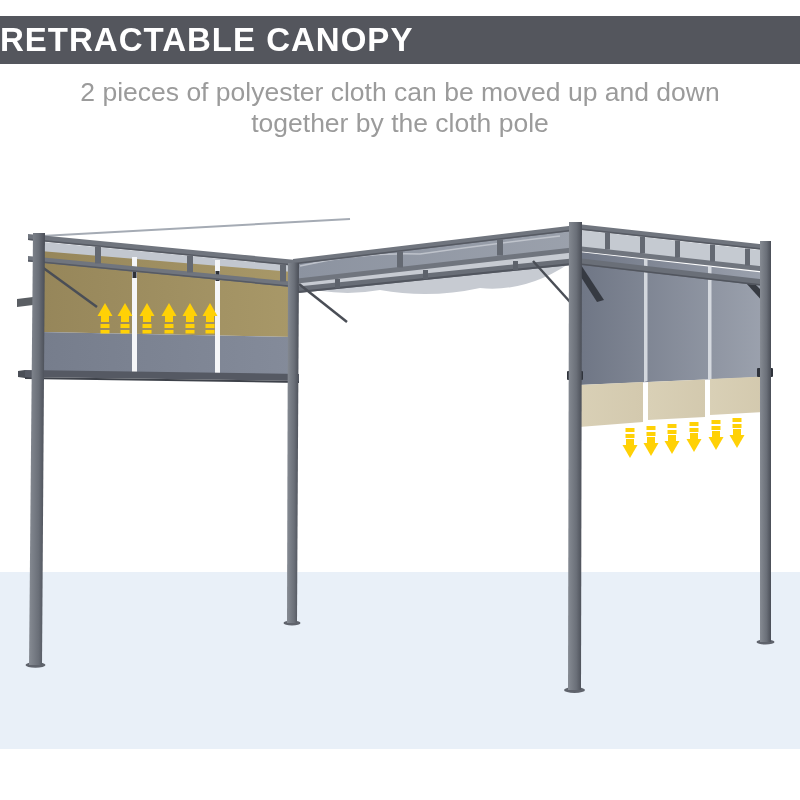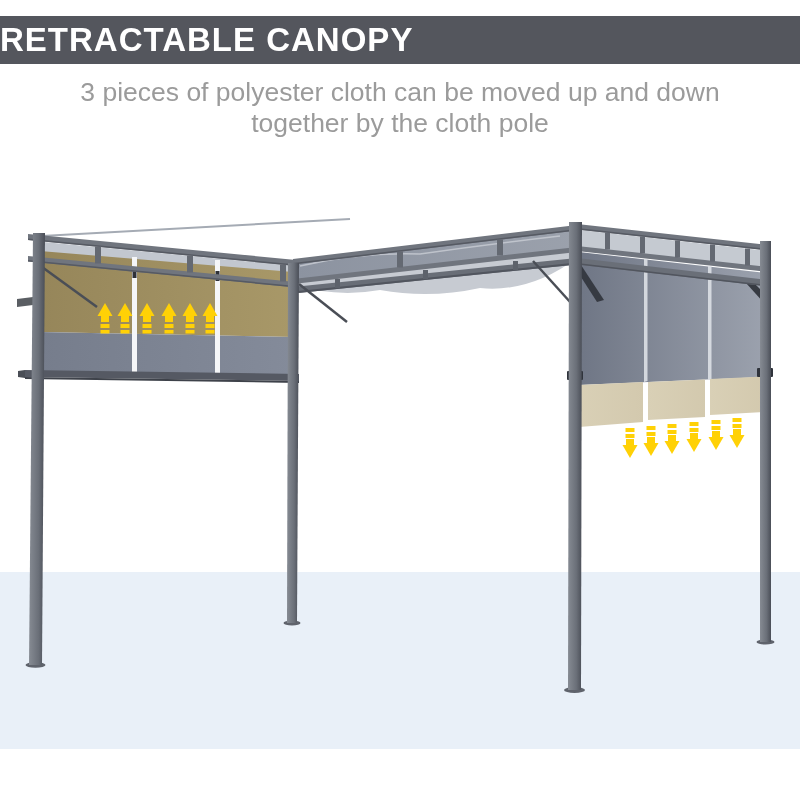--- a/index.html
+++ b/index.html
@@ -18,21 +18,21 @@
 
 <div class="stage">
 
   <div class="floor" style="background: rgb(233, 240, 248);"></div>
 
   <div class="banner" style="background: rgb(84, 86, 93);">
     <h1 style="color: rgb(255, 255, 255);">RETRACTABLE CANOPY</h1>
   </div>
 
   <div class="subtitle" style="color: rgb(155, 155, 155);">
-    <div>3 pieces of polyester cloth can be moved up and down</div>
+    <div>2 pieces of polyester cloth can be moved up and down</div>
     <div>together by the cloth pole</div>
   </div>
 
   <svg class="scene" viewBox="0 0 800 800">
     <defs>
       <linearGradient id="gradTan" x1="0" y1="0" x2="1" y2="0">
         <stop offset="0" stop-color="#96865A"></stop>
           <stop offset="1" stop-color="#A89868"></stop>
       </linearGradient>
       <linearGradient id="gradLeftGray" x1="0" y1="0" x2="1" y2="0">

